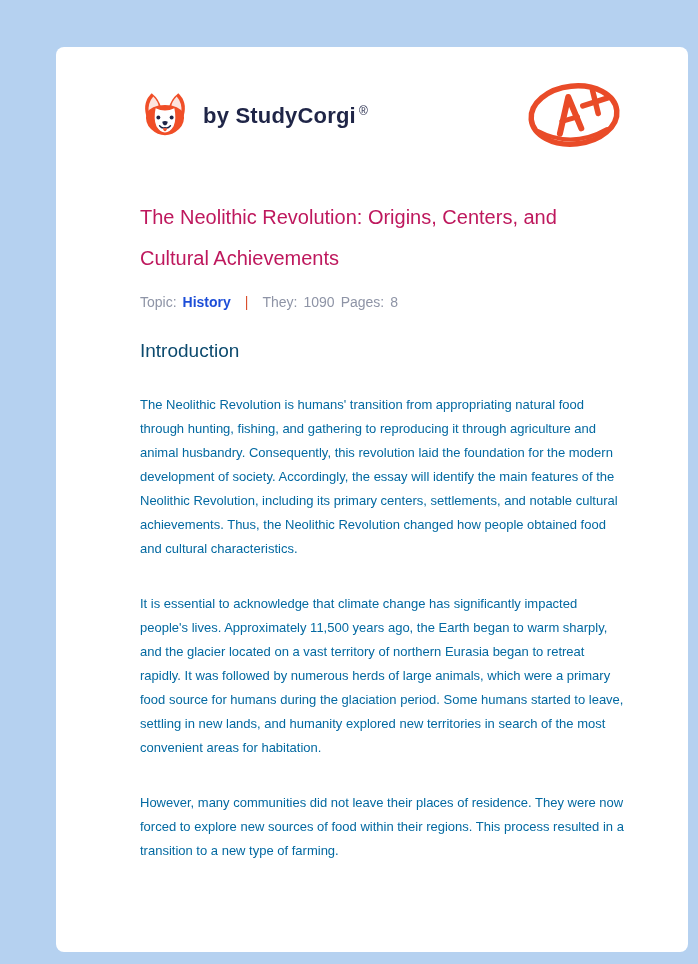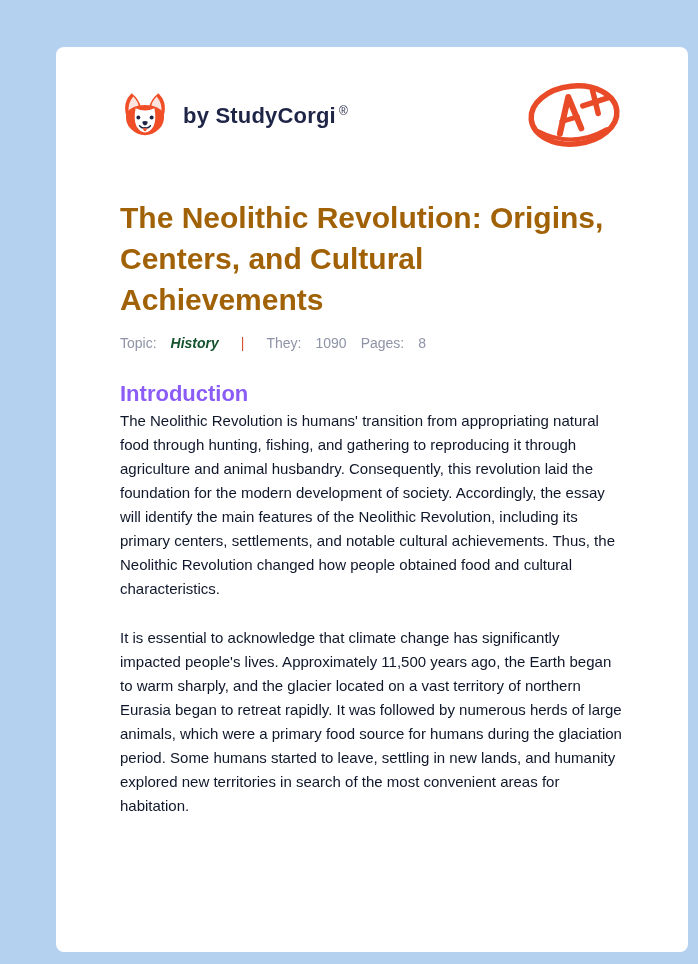--- a/index.html
+++ b/index.html
@@ -13,21 +13,21 @@
     font-family: "Liberation Sans", sans-serif;
     overflow: hidden;
   }
   .card {
     box-sizing: border-box;
     margin: 47px 0 0 56px;
     width: 632px;
     height: 905px;
     background: #ffffff;
     border-radius: 8px;
-    padding: 30px 64px 40px 64px;
+    padding: 30px 64px 40px 84px;
     overflow: hidden;
   }
   .header-row {
     display: flex;
     justify-content: space-between;
     align-items: center;
     height: 78px;
   }
   .brand {
     display: flex;
@@ -50,56 +50,55 @@
     position: relative;
     top: -8px;
     margin-left: 3px;
   }
   .badge {
     width: 100px;
     height: 76px;
     flex: 0 0 auto;
   }
   h1.doc-title {
-    font-size: 30px;
+    font-size: 20px;
     line-height: 41px;
-    font-weight: bold;
-    color: #a16207;
+    font-weight: normal;
+    color: #be185d;
     margin: 42px 0 15px 0;
   }
   .meta-row {
     display: flex;
     align-items: center;
     font-size: 14px;
     color: #8e94a6;
-    gap: 14px;
+    gap: 6px;
   }
   .meta-row .topic-value {
-    color: #14532d;
+    color: #1d4ed8;
     font-weight: bold;
     cursor: pointer;
-    font-style: italic;
   }
   .meta-row .separator {
     color: #d9502e;
     margin: 0 8px;
   }
   .meta-row .pair-gap {
   }
   h2.section-heading {
-    font-size: 22px;
-    font-weight: bold;
-    color: #8b5cf6;
+    font-size: 19px;
+    font-weight: normal;
+    color: #0c4a6e;
     margin: 30px 0 0 0;
   }
   p.body-para {
-    font-size: 15px;
+    font-size: 13px;
     line-height: 24px;
-    color: #0f172a;
-    margin: 2px 0 25px 0;
+    color: #0369a1;
+    margin: 31px 0 25px 0;
   }
 </style>
 </head>
 <body>
 
 <div class="card">
 
   <div class="header-row">
     <a class="brand">
       <svg class="corgi" width="50" height="48" viewBox="0 0 64 60" aria-hidden="true">
@@ -142,15 +141,16 @@
     <span>8</span>
   </div>
 
   <section>
     <h2 class="section-heading">Introduction</h2>
     <p class="body-para">The Neolithic Revolution is humans' transition from appropriating natural food through hunting, fishing, and gathering to reproducing it through agriculture and animal husbandry. Consequently, this revolution laid the foundation for the modern development of society. Accordingly, the essay will identify the main features of the Neolithic Revolution, including its primary centers, settlements, and notable cultural achievements. Thus, the Neolithic Revolution changed how people obtained food and cultural characteristics.</p>
   </section>
 
   <section>
     <p class="body-para">It is essential to acknowledge that climate change has significantly impacted people's lives. Approximately 11,500 years ago, the Earth began to warm sharply, and the glacier located on a vast territory of northern Eurasia began to retreat rapidly. It was followed by numerous herds of large animals, which were a primary food source for humans during the glaciation period. Some humans started to leave, settling in new lands, and humanity explored new territories in search of the most convenient areas for habitation.</p>
+    <p class="body-para">However, many communities did not leave their places of residence. They were now forced to explore new sources of food within their regions. This process resulted in a transition to a new type of farming.</p>
   </section>
 
 </div>
 
 </body></html>

